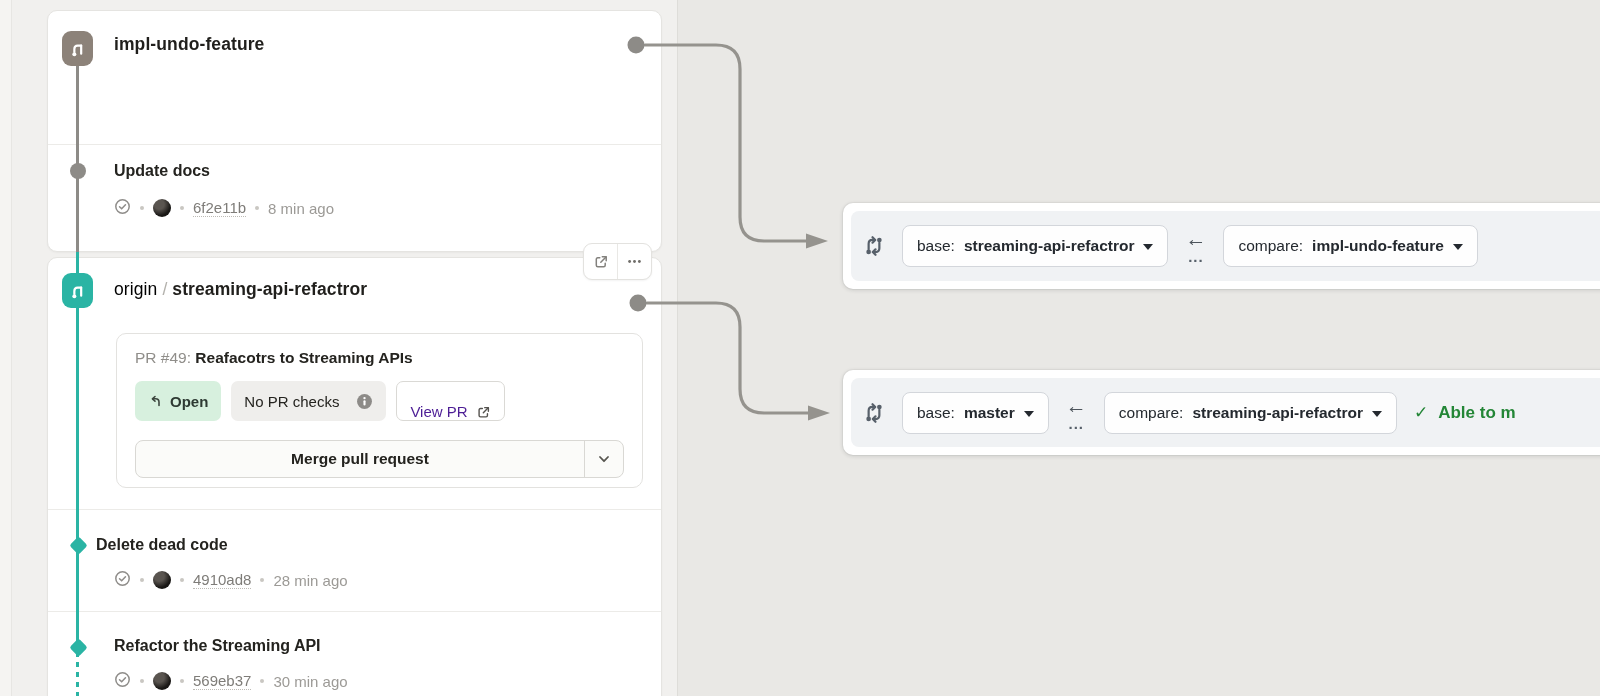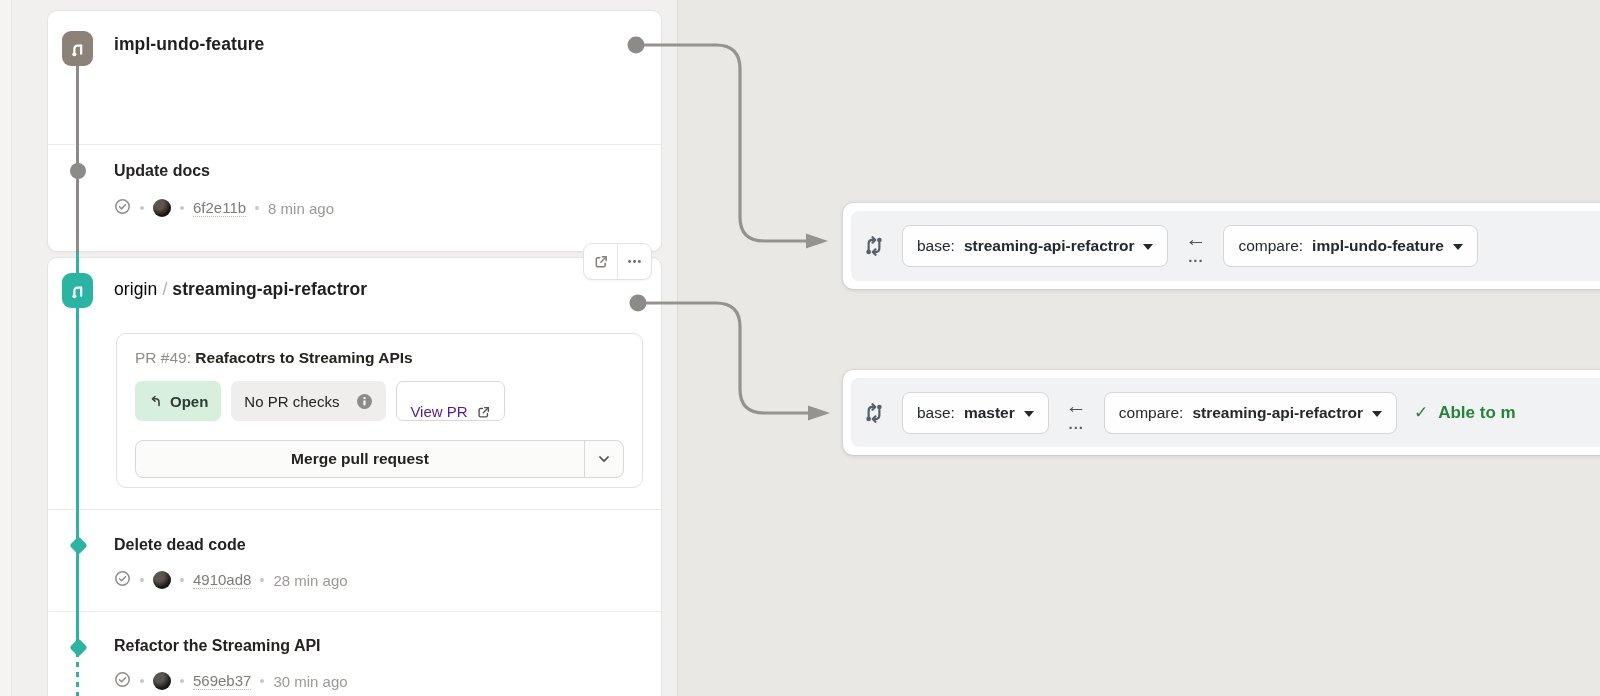--- a/index.html
+++ b/index.html
@@ -157,21 +157,21 @@
         <div class="merge-main">Merge pull request</div>
         <div class="merge-caret">
           <svg width="16" height="16" viewBox="0 0 16 16" fill="none" stroke="#56554f" stroke-width="1.8" stroke-linecap="round" stroke-linejoin="round">
             <path d="M4 6 8 10.2 12 6"></path>
             </svg>
         </div>
       </div>
     </div>
 
     <div class="divider" style="top:251px;"></div>
-    <div class="commit-title" style="left:66px;top:278px;">Delete dead code</div>
+    <div class="commit-title" style="left:48px;top:278px;">Delete dead code</div>
     <div class="meta" style="left:66px;top:312px;">
       <span>
         <svg width="17" height="17" viewBox="0 0 16 16" fill="none" stroke="#8f8d8a" stroke-width="1.4">
           <circle cx="8" cy="8" r="6.3"></circle>
             <path d="M5.2 8.2 7.2 10.2 10.8 6.3" stroke-linecap="round" stroke-linejoin="round"></path>
           </svg>
       </span>
       <span class="sep-dot"></span>
       <span class="avatar"></span>
       <span class="sep-dot"></span>

